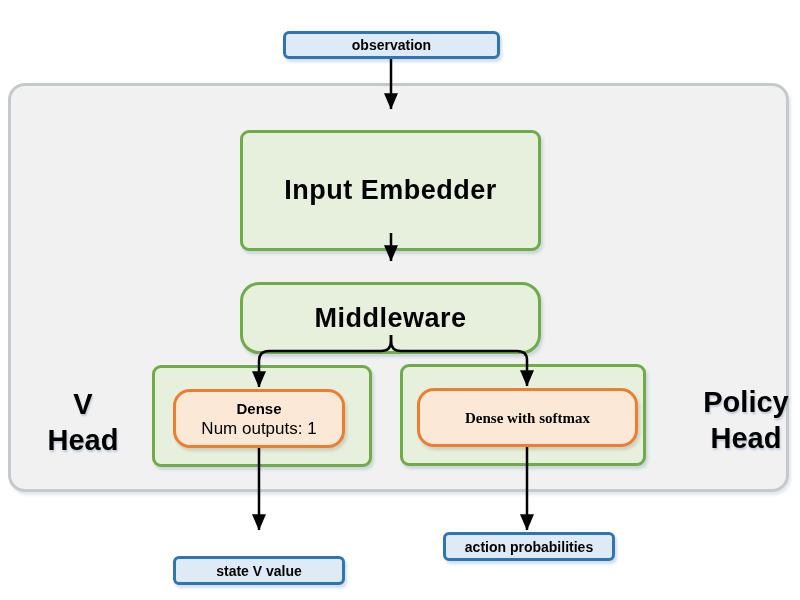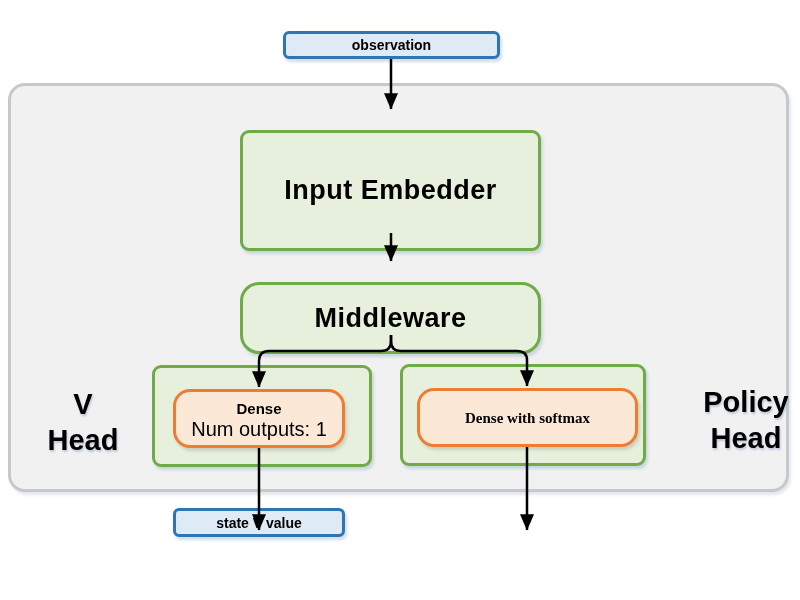--- a/index.html
+++ b/index.html
@@ -27,21 +27,21 @@
   .node{display:flex;flex-direction:column;align-items:center;justify-content:center;text-align:center;}
   
   .io{
     background:var(--io-fill);
     border:3px solid var(--io-border);
     border-radius:6px;
     box-shadow:2px 3px 3px rgba(160,178,198,0.45);
     font-weight:bold;font-size:14px;
   }
   #node-observation{left:283px;top:31px;width:217px;height:28px;}
-  #node-state-v-value{left:173px;top:508px;width:172px;height:29px;}
+  #node-state-v-value{left:173px;top:556px;width:172px;height:29px;}
   #node-action-probabilities{left:443px;top:532px;width:172px;height:29px;}
   
   .block{
     background:var(--block-fill);
     border:3px solid var(--block-border);
     border-radius:9px;
     box-shadow:2px 3px 3px rgba(160,178,198,0.45);
   }
   .block-big{font-weight:bold;font-size:27px;letter-spacing:0.5px;margin-top:19px;}
   #node-input-embedder{left:240px;top:111px;width:301px;height:121px;}
@@ -52,21 +52,21 @@
   
   .dense{
     background:var(--dense-fill);
     border:3px solid var(--dense-border);
     border-radius:17px;
     box-shadow:2px 3px 3px rgba(170,160,150,0.4);
   }
   #node-v-dense{left:173px;top:389px;width:172px;height:59px;}
   #node-policy-dense{left:417px;top:388px;width:221px;height:59px;font-family:Liberation Serif, serif;}
   .dense-title{font-weight:bold;font-size:15px;line-height:20px;}
-  .dense-sub{font-size:20px;line-height:20px;}
+  .dense-sub{font-size:17px;line-height:20px;}
   
   .head-label{
     font-weight:bold;font-size:29px;line-height:36px;text-align:center;
     text-shadow:1px 2px 2px rgba(150,168,190,0.55);
   }
   #label-v-head{left:16px;top:386px;width:134px;}
   #label-policy-head{left:678px;top:384px;width:136px;}
   
   #edges{position:absolute;left:0;top:0;pointer-events:none;}
   .edge{fill:none;stroke:var(--arrow-color);stroke-width:2.5;}
@@ -106,20 +106,23 @@
     <div class="dense-title">Dense with softmax</div>
   </div>
   <div id="label-policy-head" class="abs head-label">
     <div>Policy</div>
     <div>Head</div>
   </div>
 
   <div id="node-state-v-value" class="abs node io">
     <span>state V value</span>
   </div>
+  <div id="node-action-probabilities" class="abs node io">
+    <span>action probabilities</span>
+  </div>
 
   <svg id="edges" width="800" height="600" viewBox="0 0 800 600">
     <defs>
       <marker id="ah" markerWidth="6.5" markerHeight="5.6" refX="6.3" refY="2.8" orient="auto">
         <path class="arrowhead-shape" d="M0,0 L6.5,2.8 L0,5.6 Z"></path>
       </marker>
     </defs>
     <path class="edge" marker-end="url(#ah)" d="M391,59 L391,109"></path>
     <path class="edge" marker-end="url(#ah)" d="M391,233 L391,261"></path>
     <path class="edge" marker-end="url(#ah)" d="M391,335 L391,341 Q391,351 381,351 L269,351 Q259,351 259,361 L259,387"></path>

